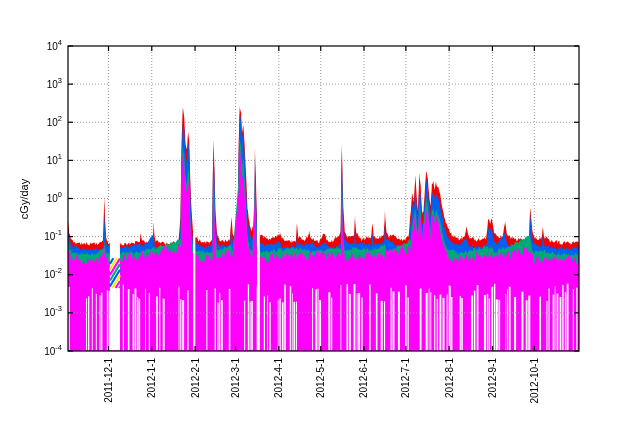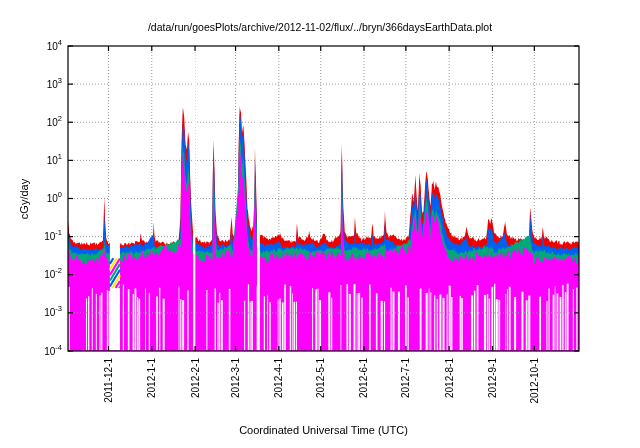--- a/index.html
+++ b/index.html
@@ -9,21 +9,20 @@
                font-size:10.5px;white-space:nowrap;}
   .y-axis-label{position:absolute;left:24px;top:199px;transform:translate(-50%,-50%) rotate(-90deg);
                 font-size:11px;white-space:nowrap;}
   .x-axis-label{position:absolute;top:424px;left:68px;width:511px;text-align:center;font-size:11px;}
   svg{position:absolute;left:0;top:0;}
 </style>
 </head>
 <body>
 
 <div class="screen">
-  <div class="chart-title">/data/run/goesPlots/archive/2012-11-02/flux/../bryn/366daysEarthData.plot</div>
   <div class="y-axis-label">cGy/day</div>
   <svg id="chart" width="640" height="448">
       <g>
         <line x1="68" y1="84.125" x2="579" y2="84.125" stroke="#999999" stroke-width="1" stroke-dasharray="1,2"></line>
         <line x1="68" y1="122.25" x2="579" y2="122.25" stroke="#999999" stroke-width="1" stroke-dasharray="1,2"></line>
         <line x1="68" y1="160.375" x2="579" y2="160.375" stroke="#999999" stroke-width="1" stroke-dasharray="1,2"></line>
         <line x1="68" y1="198.5" x2="579" y2="198.5" stroke="#999999" stroke-width="1" stroke-dasharray="1,2"></line>
         <line x1="68" y1="236.625" x2="579" y2="236.625" stroke="#999999" stroke-width="1" stroke-dasharray="1,2"></line>
         <line x1="68" y1="274.75" x2="579" y2="274.75" stroke="#999999" stroke-width="1" stroke-dasharray="1,2"></line>
         <line x1="68" y1="312.875" x2="579" y2="312.875" stroke="#999999" stroke-width="1" stroke-dasharray="1,2"></line>
@@ -240,14 +239,13 @@
         <text x="239.04098360655738" y="358" font-size="10" text-anchor="end" fill="#000" font-family="&quot;Liberation Sans&quot;,&quot;DejaVu Sans&quot;,sans-serif" transform="rotate(-90 239.04098360655738 358)">2012-3-1</text>
         <text x="282.3224043715847" y="358" font-size="10" text-anchor="end" fill="#000" font-family="&quot;Liberation Sans&quot;,&quot;DejaVu Sans&quot;,sans-serif" transform="rotate(-90 282.3224043715847 358)">2012-4-1</text>
         <text x="324.20765027322403" y="358" font-size="10" text-anchor="end" fill="#000" font-family="&quot;Liberation Sans&quot;,&quot;DejaVu Sans&quot;,sans-serif" transform="rotate(-90 324.20765027322403 358)">2012-5-1</text>
         <text x="367.4890710382514" y="358" font-size="10" text-anchor="end" fill="#000" font-family="&quot;Liberation Sans&quot;,&quot;DejaVu Sans&quot;,sans-serif" transform="rotate(-90 367.4890710382514 358)">2012-6-1</text>
         <text x="409.3743169398907" y="358" font-size="10" text-anchor="end" fill="#000" font-family="&quot;Liberation Sans&quot;,&quot;DejaVu Sans&quot;,sans-serif" transform="rotate(-90 409.3743169398907 358)">2012-7-1</text>
         <text x="452.655737704918" y="358" font-size="10" text-anchor="end" fill="#000" font-family="&quot;Liberation Sans&quot;,&quot;DejaVu Sans&quot;,sans-serif" transform="rotate(-90 452.655737704918 358)">2012-8-1</text>
         <text x="495.93715846994536" y="358" font-size="10" text-anchor="end" fill="#000" font-family="&quot;Liberation Sans&quot;,&quot;DejaVu Sans&quot;,sans-serif" transform="rotate(-90 495.93715846994536 358)">2012-9-1</text>
         <text x="537.8224043715848" y="358" font-size="10" text-anchor="end" fill="#000" font-family="&quot;Liberation Sans&quot;,&quot;DejaVu Sans&quot;,sans-serif" transform="rotate(-90 537.8224043715848 358)">2012-10-1</text>
       </g>
     </svg>
-  <div class="x-axis-label">Coordinated Universal Time (UTC)</div>
 </div>
 
 </body></html>

